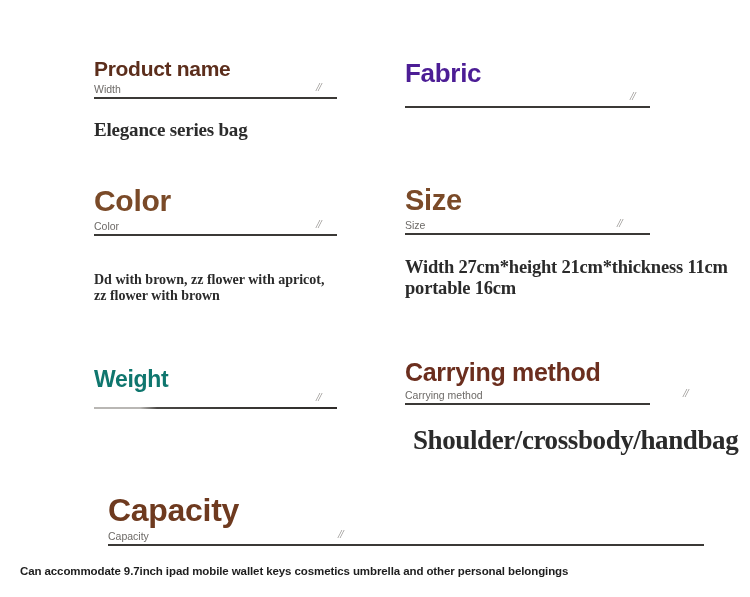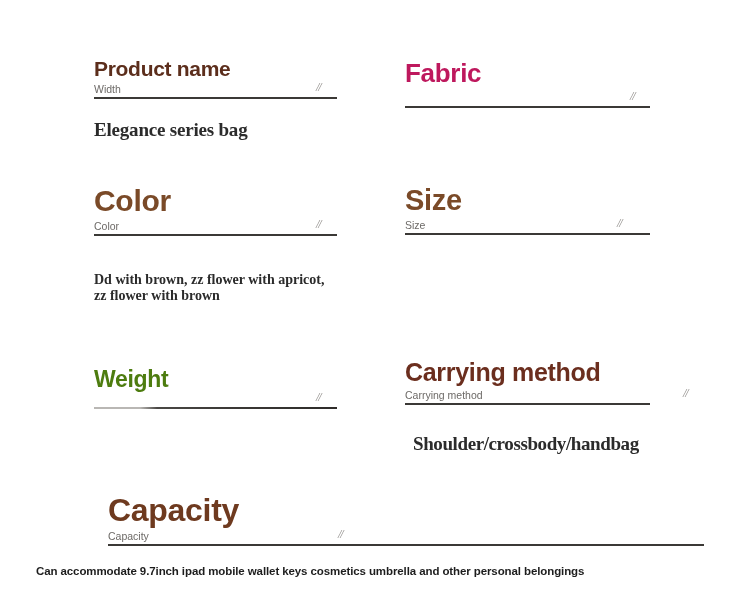--- a/index.html
+++ b/index.html
@@ -79,49 +79,49 @@
   
   #field-product-name { left: 94px;  top: 58px;  width: 243px; }
   #field-fabric       { left: 405px; top: 60px;  width: 245px; }
   #field-color        { left: 94px;  top: 186px; width: 243px; }
   #field-size         { left: 405px; top: 186px; width: 245px; }
   #field-weight       { left: 94px;  top: 368px; width: 243px; }
   #field-carrying     { left: 405px; top: 360px; width: 245px; }
   #field-capacity     { left: 108px;  top: 494px; width: 596px; }
 
   #field-product-name .f-head { font-size: 21px; color: #5c2e1c; }
-  #field-fabric       .f-head { font-size: 26px; color: #be185d; }
+  #field-fabric       .f-head { font-size: 26px; color: #4c1d95; }
   #field-color        .f-head { font-size: 30px; color: #7a4a28; }
   #field-size         .f-head { font-size: 29px; color: #7a4a28; }
-  #field-weight       .f-head { font-size: 23px; color: #4d7c0f; }
+  #field-weight       .f-head { font-size: 23px; color: #0f766e; }
   #field-carrying     .f-head { font-size: 25px; color: #6b2e1e; }
   #field-capacity     .f-head { font-size: 32px; color: #6e3a1f; }
 
   #field-product-name .f-slash,
   #field-color        .f-slash { left: 222px; }
   #field-weight       .f-slash { left: 222px; }
   #field-capacity     .f-slash { left: 230px; }
   #field-fabric       .f-slash { left: 225px; }
   #field-size         .f-slash { left: 212px; }
   #field-carrying     .f-slash { left: 278px; }
 
   
   #field-fabric .f-sub-row { height: 17px; }
   #field-weight .f-sub-row { height: 13px; }
 
   .f-val.v-name     { font-size: 19px; margin-top: 20px; }
   .f-val.v-fabric   { font-size: 25px; margin-top: 15px; letter-spacing: -0.6px; }
   .f-val.v-color    { font-size: 14px; margin-top: 36px; letter-spacing: 0; }
   .f-val.v-size     { font-size: 18.5px; margin-top: 22px; width: 336px; }
   .f-val.v-weight   { font-size: 18px;  margin-top: 16px; font-weight: normal; }
-  .f-val.v-carrying { font-size: 19px;  margin-top: 28px; margin-left: 8px; letter-spacing: -0.4px; }
+  .f-val.v-carrying { font-size: 27px;  margin-top: 20px; margin-left: 8px; letter-spacing: -0.4px; }
 
   #footnote {
     position: absolute;
-    left: 36px;
+    left: 20px;
     top: 566px;
     width: 690px;
     font-size: 11.5px;
     font-weight: bold;
     color: #1d1d1d;
     letter-spacing: -0.1px;
     line-height: 1;
     white-space: nowrap;
   }
 </style>
@@ -159,20 +159,21 @@
     <div class="f-val v-color">Dd with brown, zz flower with apricot, zz flower with brown</div>
   </div>
 
   <div class="field" id="field-size">
     <div class="f-head">Size</div>
     <div class="f-sub-row">
       <span class="f-sub">Size</span>
       <span class="f-slash">//</span>
     </div>
     <div class="f-rule"></div>
+    <div class="f-val v-size">Width 27cm*height 21cm*thickness 11cm portable 16cm</div>
   </div>
 
   <div class="field" id="field-weight">
     <div class="f-head">Weight</div>
     <div class="f-sub-row">
       <span class="f-sub"></span>
       <span class="f-slash">//</span>
     </div>
     <div class="f-rule grad"></div>
   </div>

